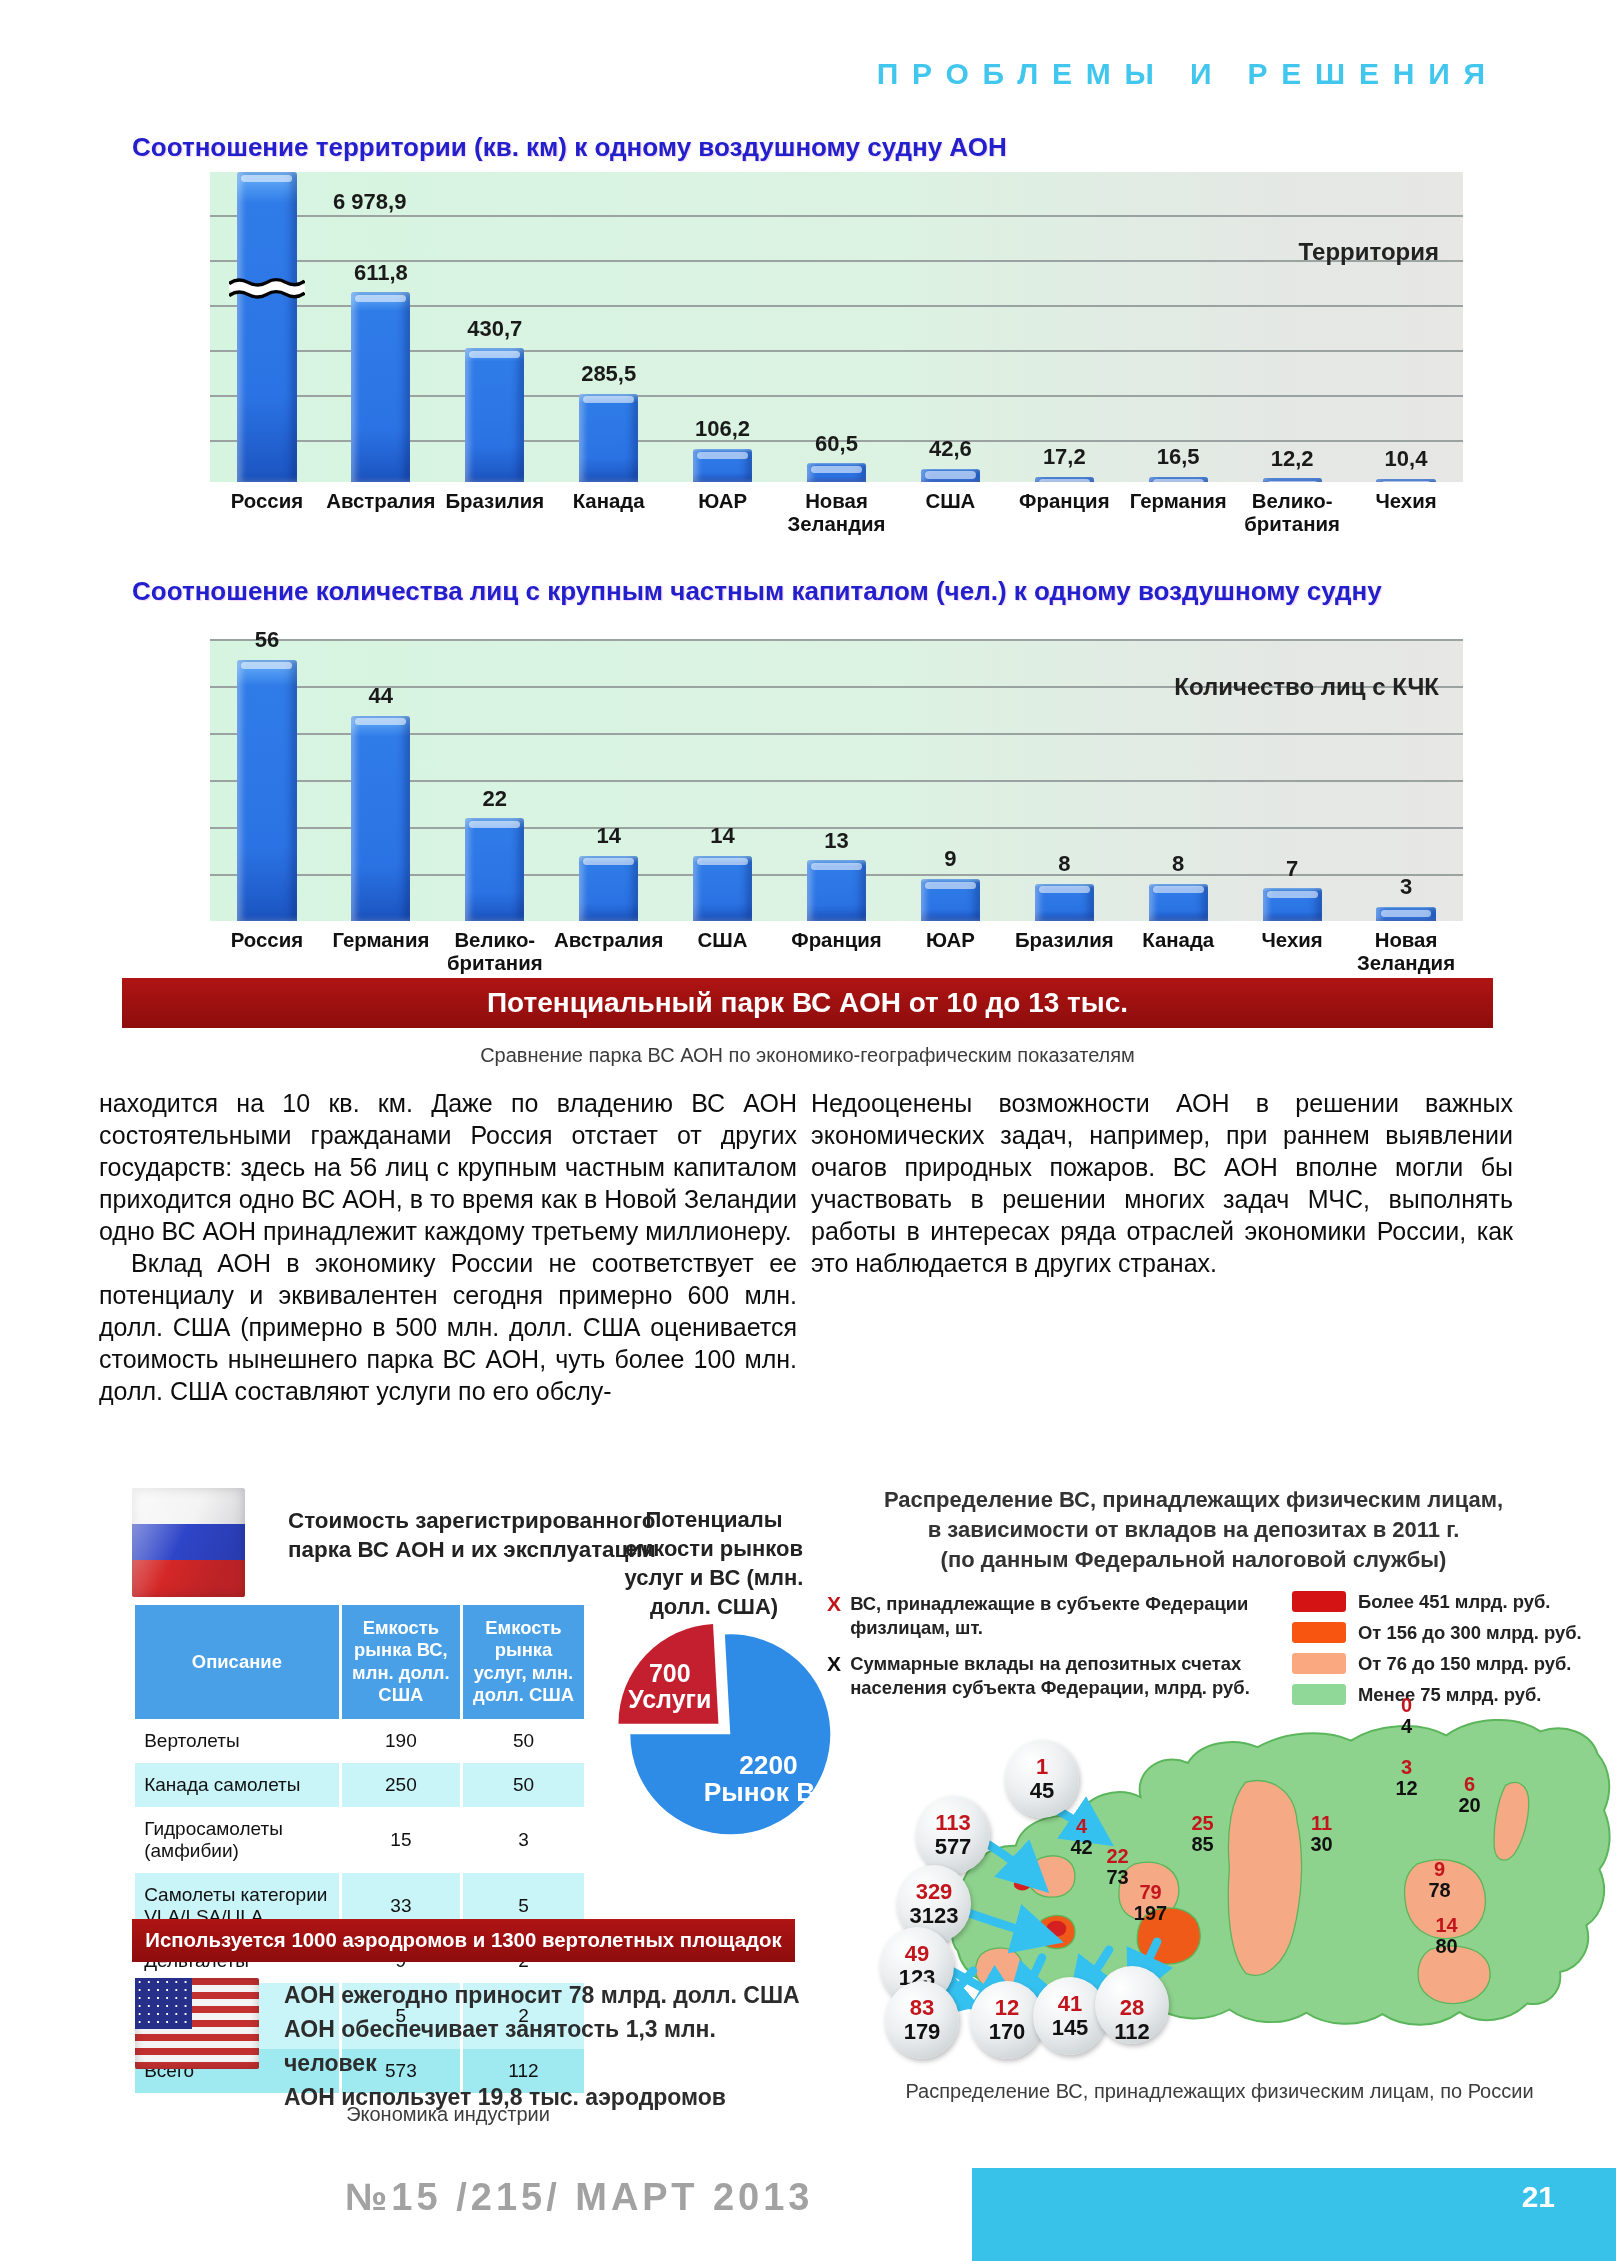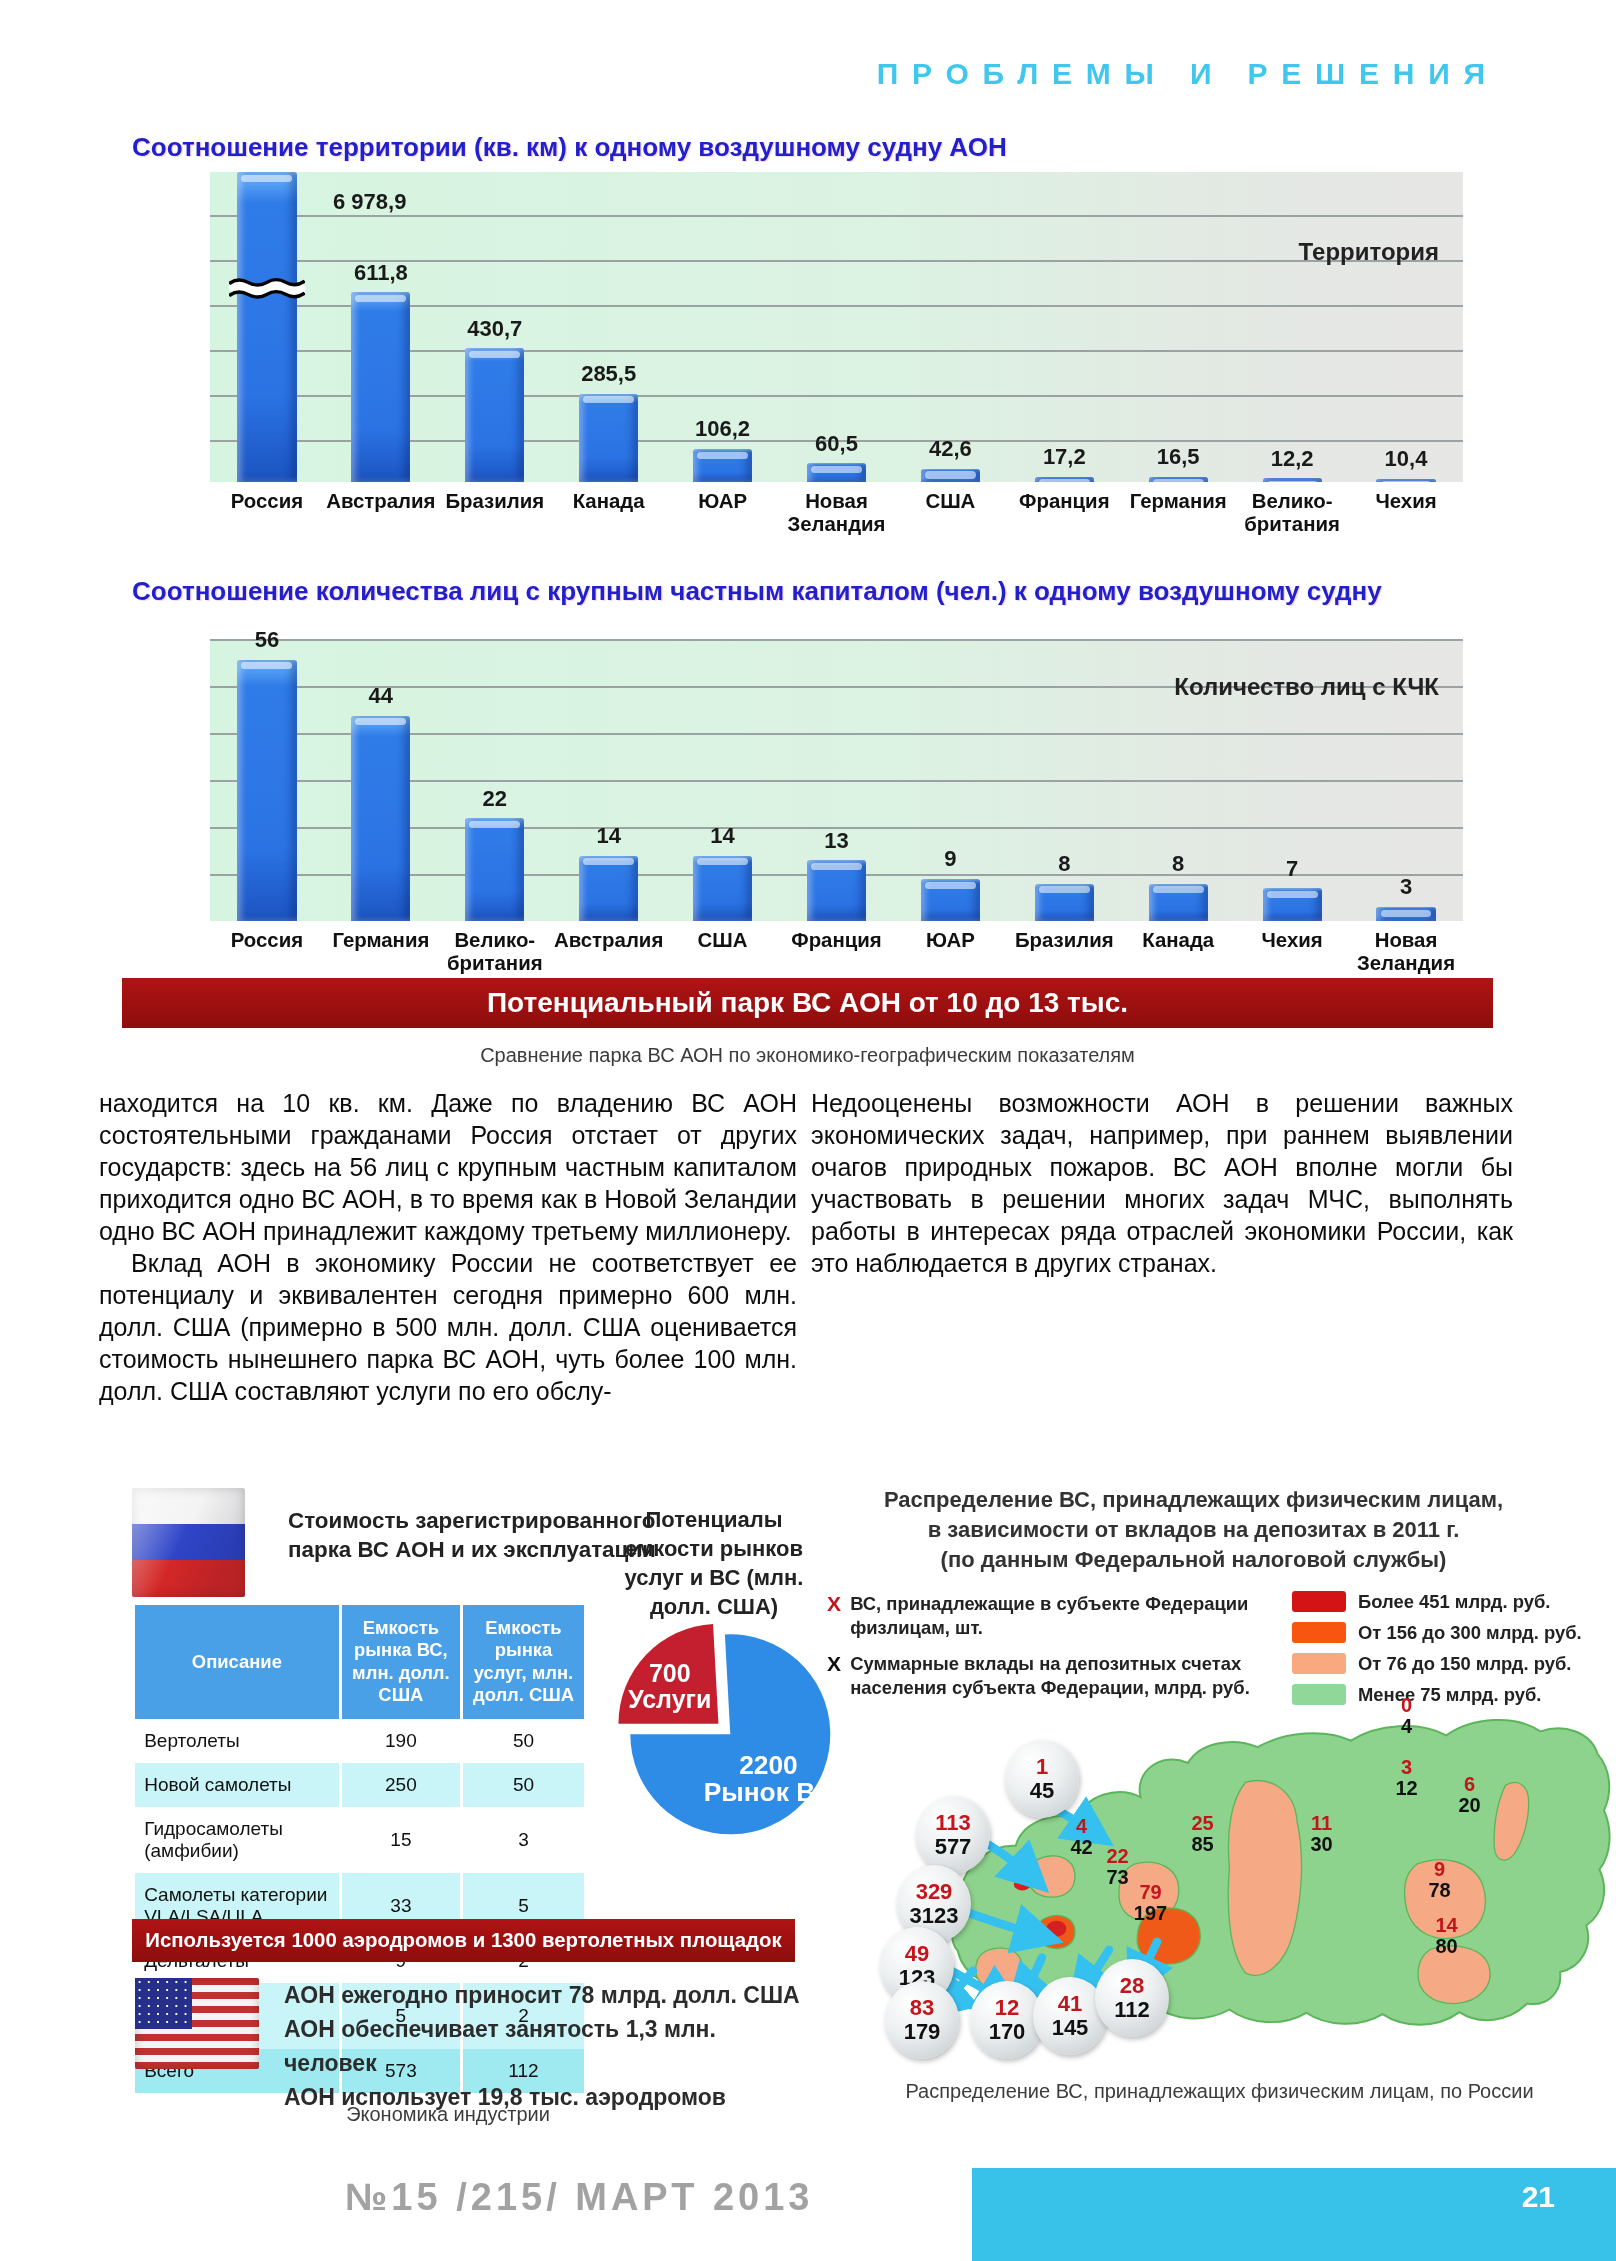--- a/index.html
+++ b/index.html
@@ -298,21 +298,21 @@
       <th>Емкость рынка услуг, млн. долл. США</th>
     </tr>
   </thead>
   <tbody id="cost-body">
       <tr>
         <td>Вертолеты</td>
         <td>190</td>
         <td>50</td>
       </tr>
       <tr class="alt">
-        <td>Новой самолеты</td>
+        <td>Канада самолеты</td>
         <td>250</td>
         <td>50</td>
       </tr>
       <tr>
         <td>Гидросамолеты (амфибии)</td>
         <td>15</td>
         <td>3</td>
       </tr>
       <tr class="alt">
         <td>Самолеты категории VLA/LSA/ULA</td>
@@ -465,21 +465,21 @@
       <div class="dep">123</div>
     </div><div class="bubble" style="left: 60px; top: 314px;">
       <div class="vs">83</div>
       <div class="dep">179</div>
     </div><div class="bubble" style="left: 145px; top: 314px;">
       <div class="vs">12</div>
       <div class="dep">170</div>
     </div><div class="bubble" style="left: 208px; top: 310px;">
       <div class="vs">41</div>
       <div class="dep">145</div>
-    </div><div class="bubble" style="left: 270px; top: 292px;">
+    </div><div class="bubble" style="left: 270px; top: 299px; justify-content: flex-end;">
       <div class="vs">28</div>
       <div class="dep">112</div>
     </div></div>
 <div class="abs caption" style="left:825px;top:2080px;width:789px;">Распределение ВС, принадлежащих физическим лицам, по России</div>
 
 <div class="abs footer-issue">№15 /215/   МАРТ 2013</div>
 <div class="abs footer-block">
   <div class="footer-page">21</div>
 </div>
 

